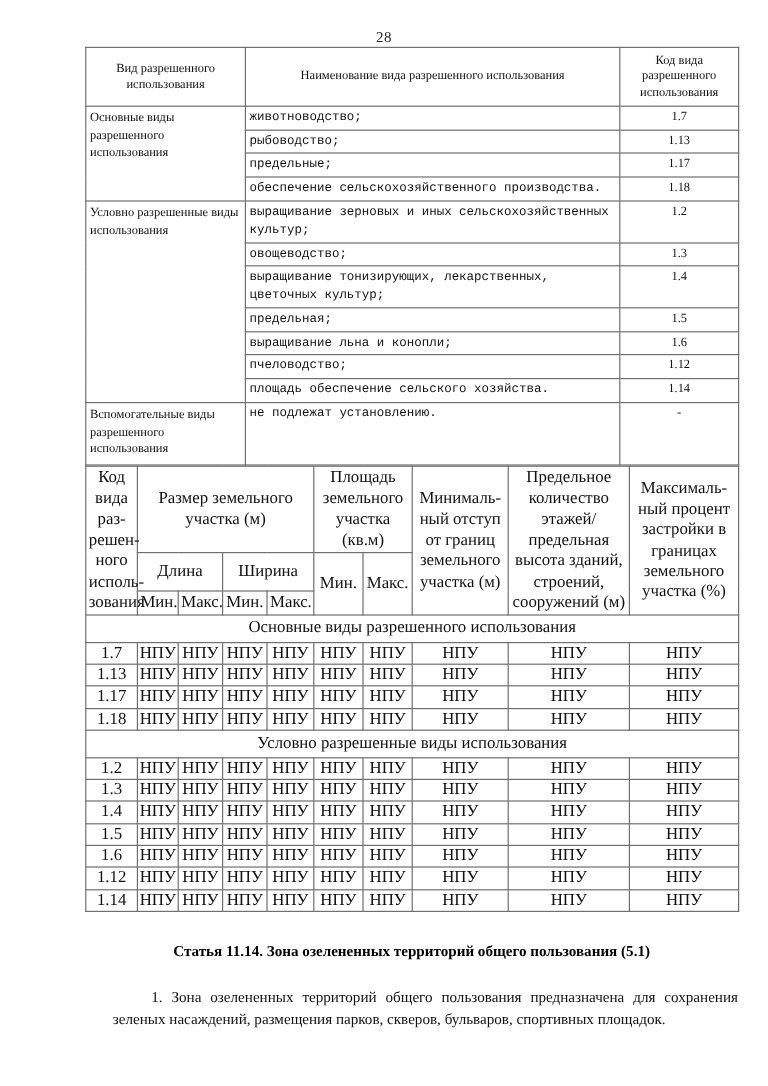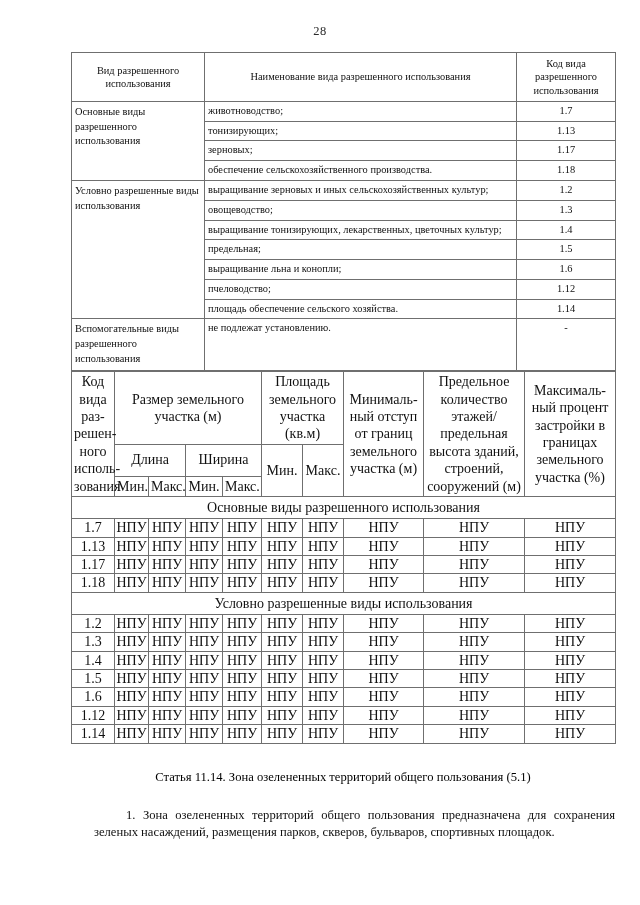--- a/index.html
+++ b/index.html
@@ -29,21 +29,21 @@
     width: 640px;
     text-align: center;
     font-size: 12.5px;
     color: #2a2a2a;
     letter-spacing: .4px;
   }
 
   .content {
     position: absolute;
     left: 71px;
-    top: 52px;
+    top: 39px;
     width: 544px;
   }
 
   
   table.doc {
     border-collapse: collapse;
     width: 544px;
     table-layout: fixed;
     font-size: 10.4px;
     color: #111;
@@ -54,38 +54,38 @@
     vertical-align: top;
     font-weight: normal;
     line-height: 1.28;
   }
   .hdr { text-align: center; vertical-align: middle; padding-top:3px; padding-bottom:3px;}
 
   
   #table-uses td { font-size: 10.4px; }
   #table-uses .h { text-align:center; vertical-align: middle; padding: 4px 4px; }
   #table-uses .cat { vertical-align: top; padding-top: 3px; line-height: 1.42; }
-  #table-uses .name { vertical-align: top; padding-top: 2px; line-height: 1.42;}
+  #table-uses .name { vertical-align: top; padding-top: 2px; line-height: 1.42; font-family: Liberation Mono, monospace;}
   #table-uses .code { text-align:center; vertical-align: top; padding-top: 2px;}
 
   
   p.body-par {
     font-size: 12.6px;
     line-height: 1.42;
     text-align: justify;
     text-indent: 32px;
     margin: 11px 0 9px 0;
     color: #111;
     hyphens: none;
   }
   p.body-par.last { text-align: justify; margin-left: 23px; }
 
   h3.article {
     font-size: 12.6px;
-    font-weight: normal;
+    font-weight: bold;
     text-align: center;
     margin: 26px 0 0 0;
     color: #000;
   }
 
   
   #table-limits { font-size: 14px; font-family: Liberation Serif, serif; }
   #table-limits td {
     text-align: center;
     vertical-align: middle;
@@ -121,25 +121,25 @@
           <td class="h">Наименование вида разрешенного использования</td>
           <td class="h">Код вида разрешенного использования</td>
         </tr>
 
         <tr>
           <td class="cat" rowspan="4">Основные виды разрешенного использования</td>
           <td class="name">животноводство;</td>
           <td class="code">1.7</td>
         </tr>
         <tr>
-          <td class="name">тонизирующих;</td>
+          <td class="name">рыбоводство;</td>
           <td class="code">1.13</td>
         </tr>
         <tr>
-          <td class="name">зерновых;</td>
+          <td class="name">предельные;</td>
           <td class="code">1.17</td>
         </tr>
         <tr>
           <td class="name">обеспечение сельскохозяйственного производства.</td>
           <td class="code">1.18</td>
         </tr>
 
         <tr>
           <td class="cat" rowspan="7">Условно разрешенные виды использования</td>
           <td class="name">выращивание зерновых и иных сельскохозяйственных культур;</td>

